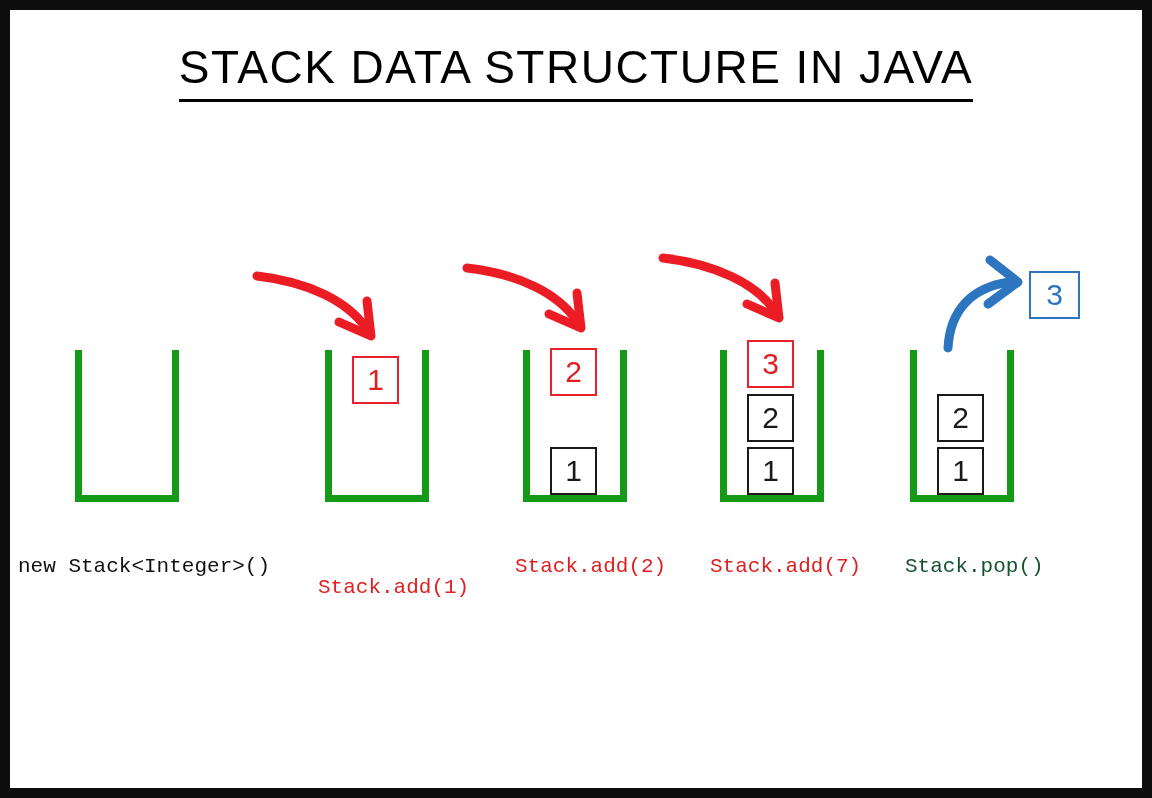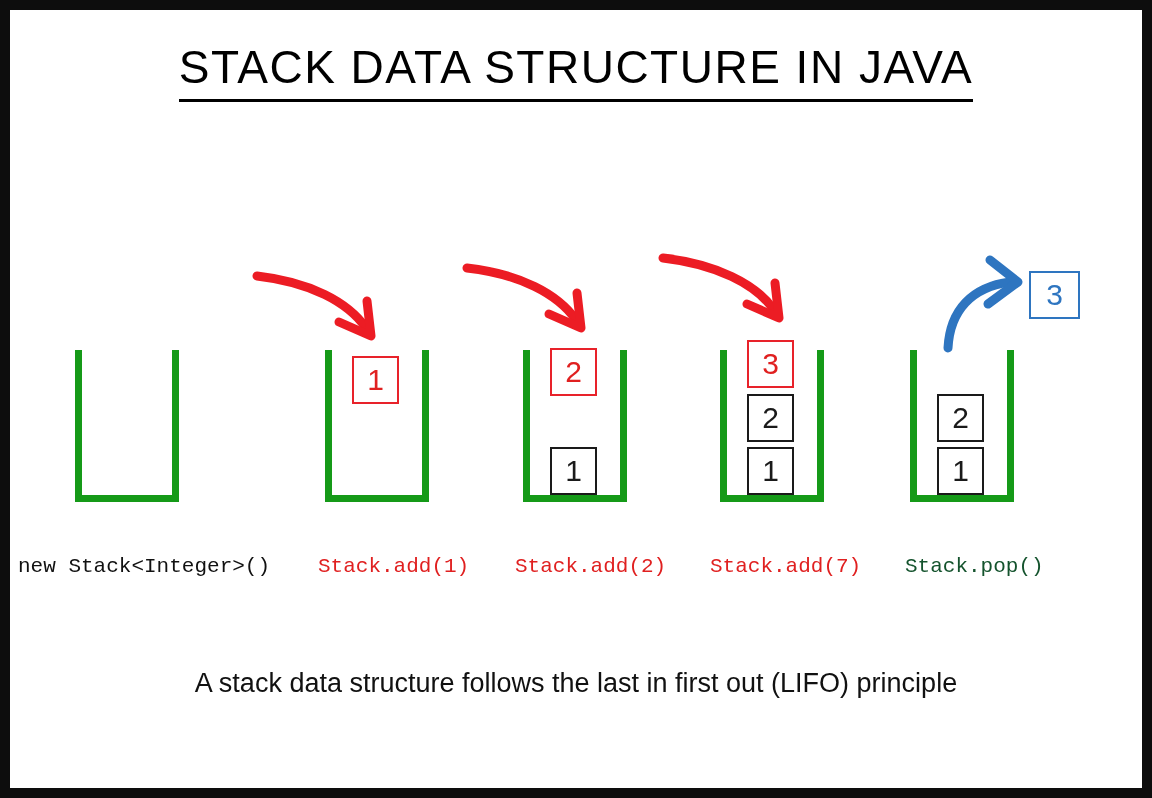--- a/index.html
+++ b/index.html
@@ -170,21 +170,21 @@
     </svg>
 
     <div class="stack-col" style="left:0px;">
       <div class="container-u" style="left:65px; top:340px;"></div>
       <div class="code-label code-black" style="left:8px;">new Stack&lt;Integer&gt;()</div>
     </div>
 
     <div class="stack-col" style="left:250px;">
       <div class="container-u" style="left:65px; top:340px;"></div>
       <div class="cell red" style="left:92px; top:346px;">1</div>
-      <div class="code-label code-red" style="left:58px;">Stack.add(1)</div>
+      <div class="code-label code-red" style="left:58px;margin-top:21px;">Stack.add(1)</div>
     </div>
 
     <div class="stack-col" style="left:448px;">
       <div class="container-u" style="left:65px; top:340px;"></div>
       <div class="cell red" style="left:92px; top:338px;">2</div>
       <div class="cell black" style="left:92px; top:437px;">1</div>
       <div class="code-label code-red" style="left:57px;text-align:center;">Stack.add(2)</div>
     </div>
 
     <div class="stack-col" style="left:645px;">
@@ -196,18 +196,15 @@
     </div>
 
     <div class="stack-col" style="left:835px;">
       <div class="container-u" style="left:65px; top:340px;"></div>
       <div class="cell black" style="left:92px; top:384px;">2</div>
       <div class="cell black" style="left:92px; top:437px;">1</div>
       <div class="cell blue" style="left:184px; top:261px; width:51px; height:48px;">3</div>
       <div class="code-label code-blue" style="left:60px;">Stack.pop()</div>
     </div>
 
-    <div id="caption-block">
-      <span id="caption-text">A stack data structure follows the last in first out (LIFO) principle</span>
-    </div>
 
   </div>
 </div>
 
 </body></html>

